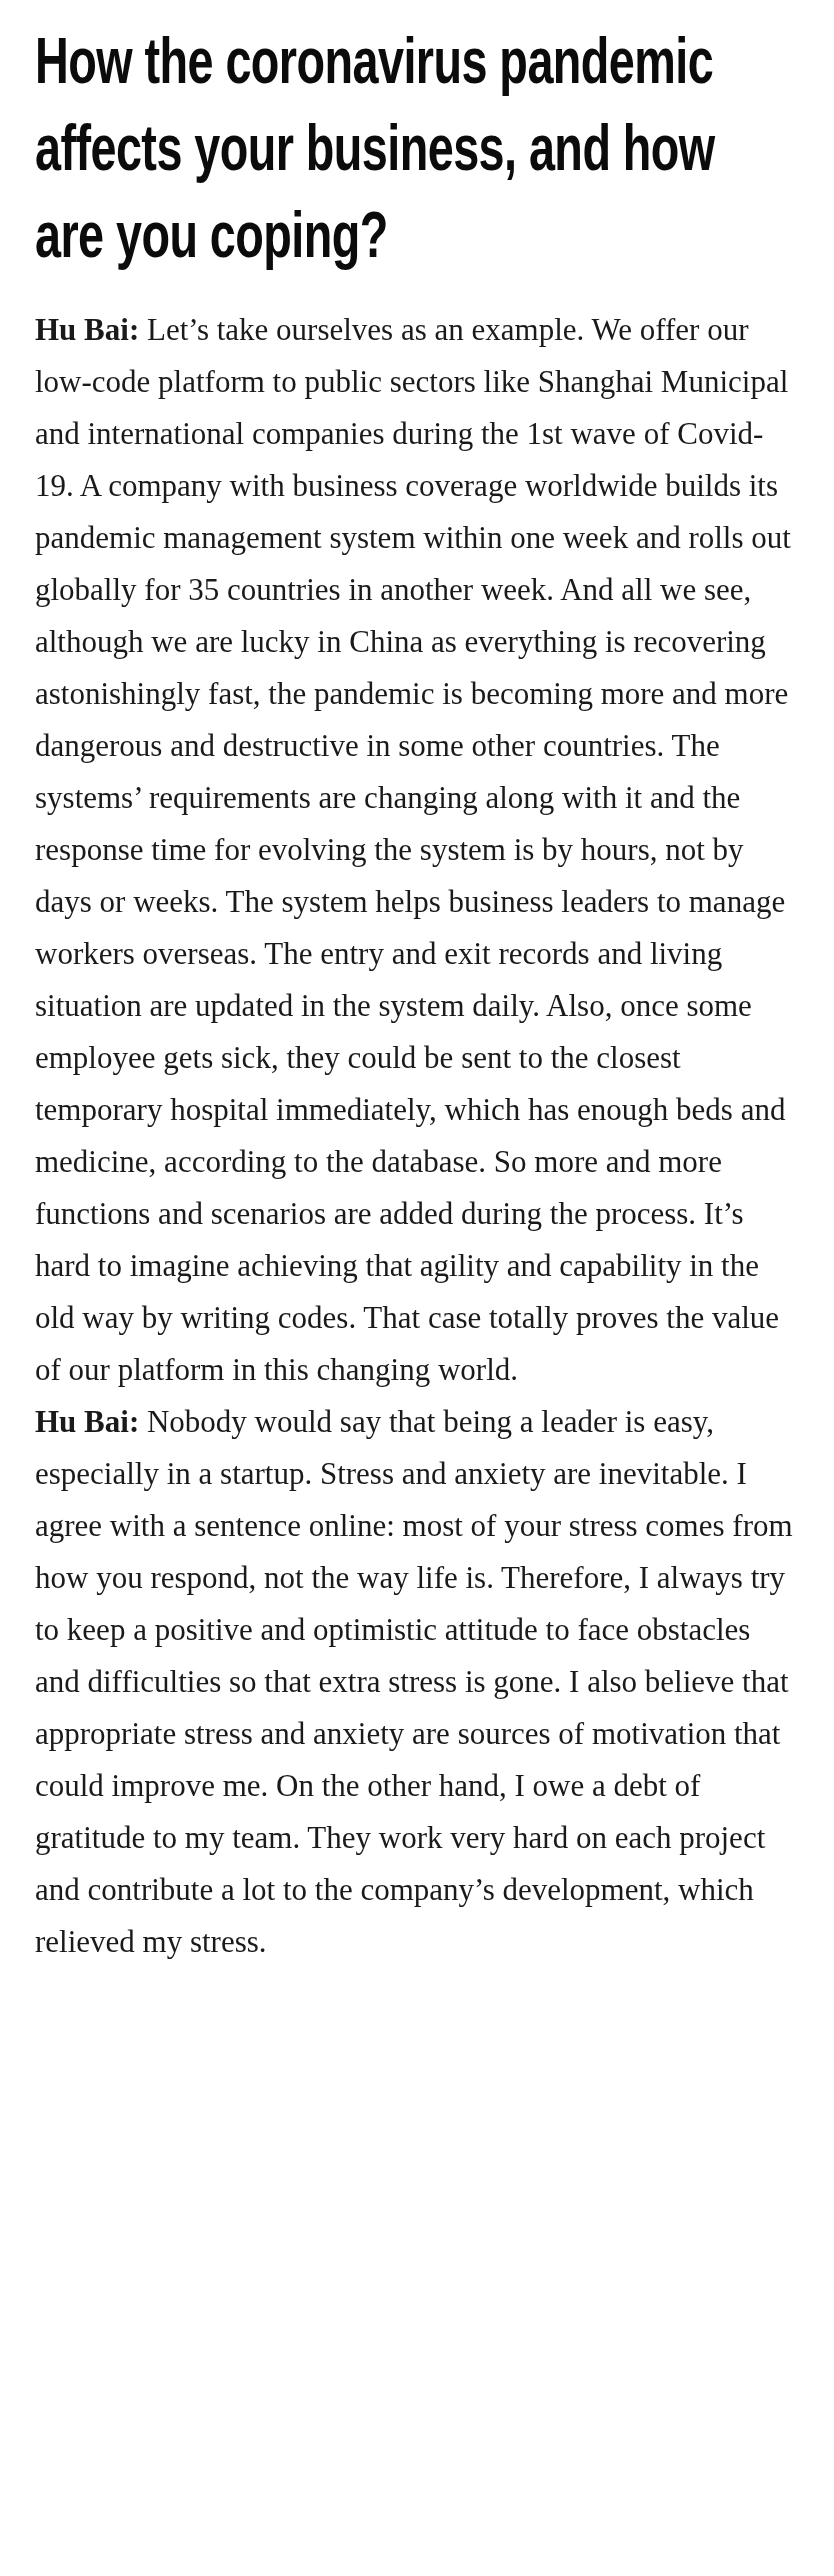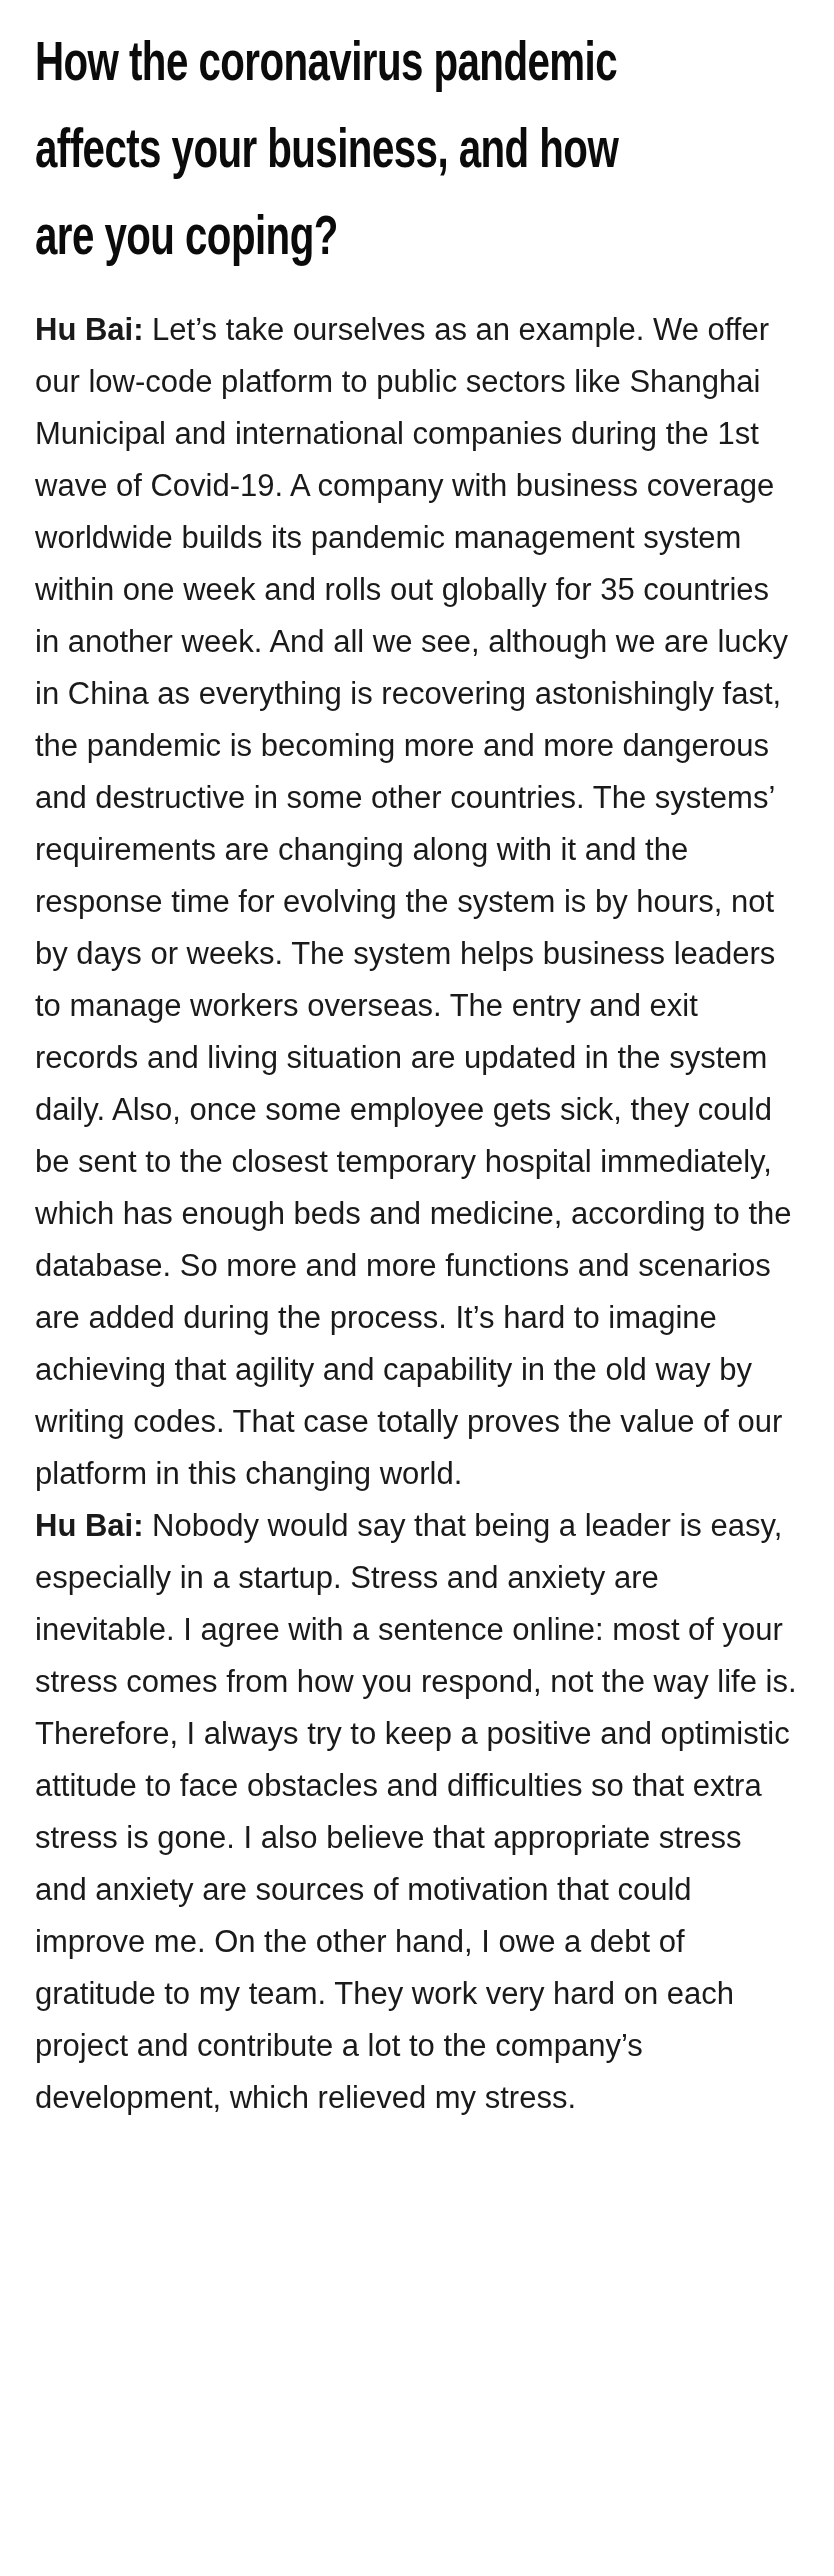--- a/index.html
+++ b/index.html
@@ -12,36 +12,36 @@
     width: 834px;
     min-height: 2576px;
     box-sizing: border-box;
     padding: 12.4px 35px 31px 35px;
     background: #ffffff;
     overflow: hidden;
   }
   .headline {
     font-family: "Liberation Sans", sans-serif;
     font-weight: 700;
-    font-size: 56px;
+    font-size: 65px;
     line-height: 87px;
     color: #0b0b0b;
     margin: 0;
     letter-spacing: -0.8px;
   }
   .headline .h-line {
     display: block;
     transform: scaleX(0.72);
     transform-origin: 0 50%;
     white-space: nowrap;
   }
   .h1-block { margin: 4.6px 0 26px 0; }
   .h2-block { margin: 45px 0 28px 0; }
   .para {
-    font-family: Liberation Sans, sans-serif;
+    font-family: Liberation Serif, serif;
     font-size: 31px;
     line-height: 52px;
     color: #1a1a1a;
     width: 765px;
     margin: 0;
     text-align: left;
   }
   .speaker { font-weight: 700; }
 </style>
 </head>

